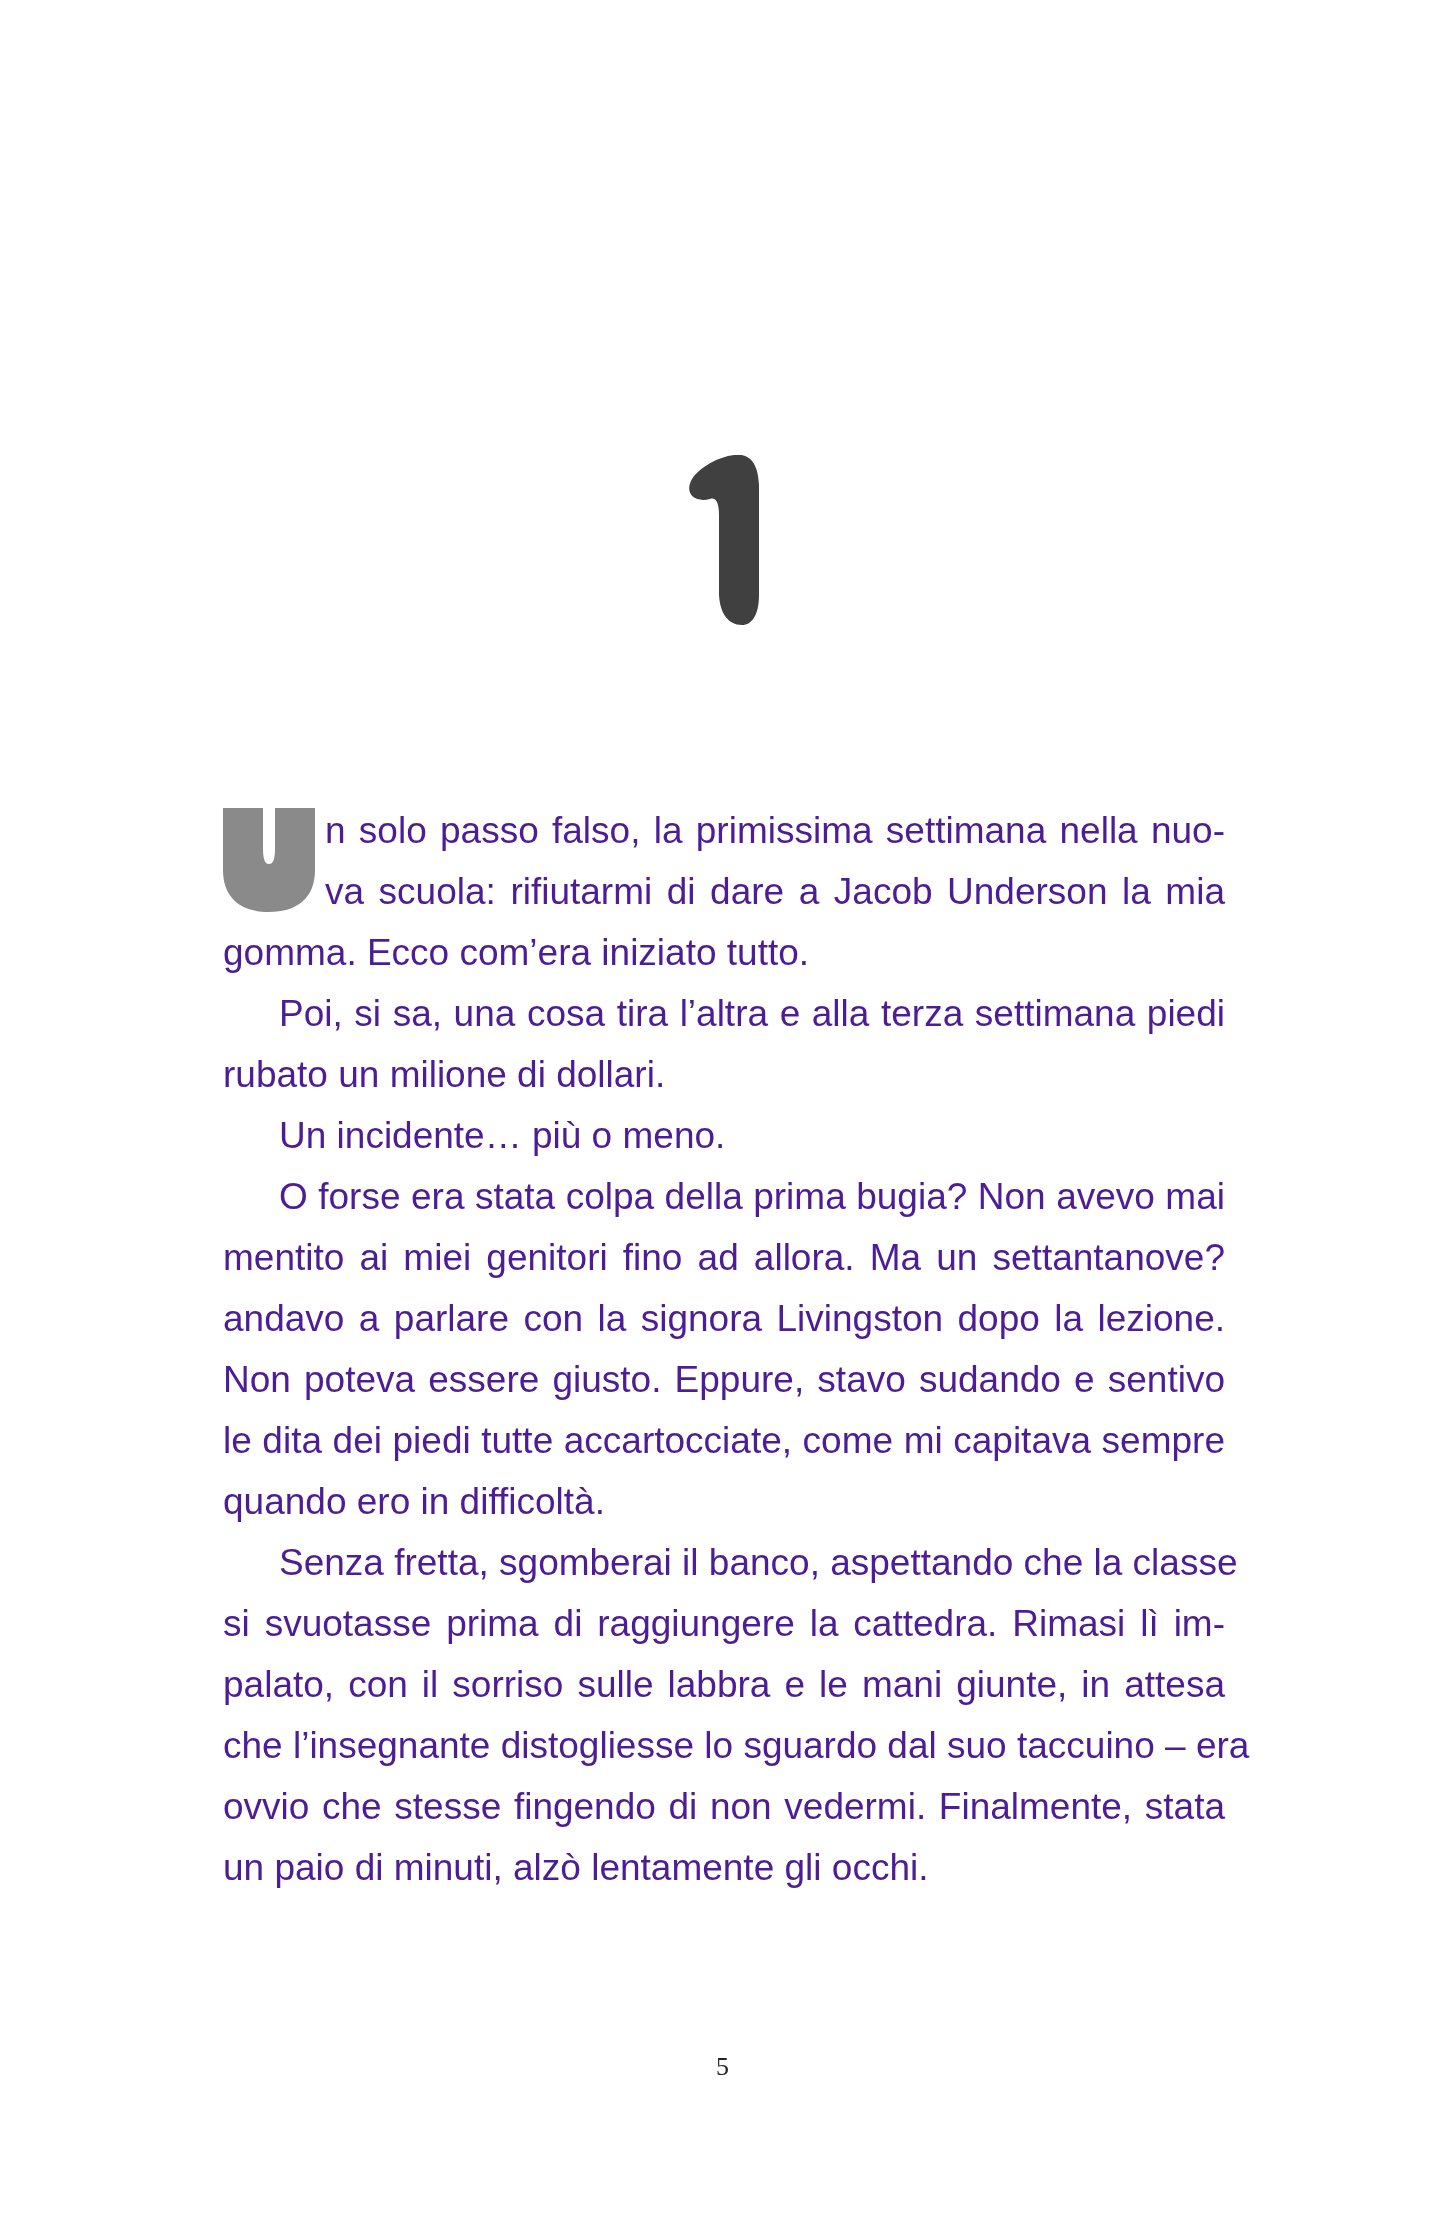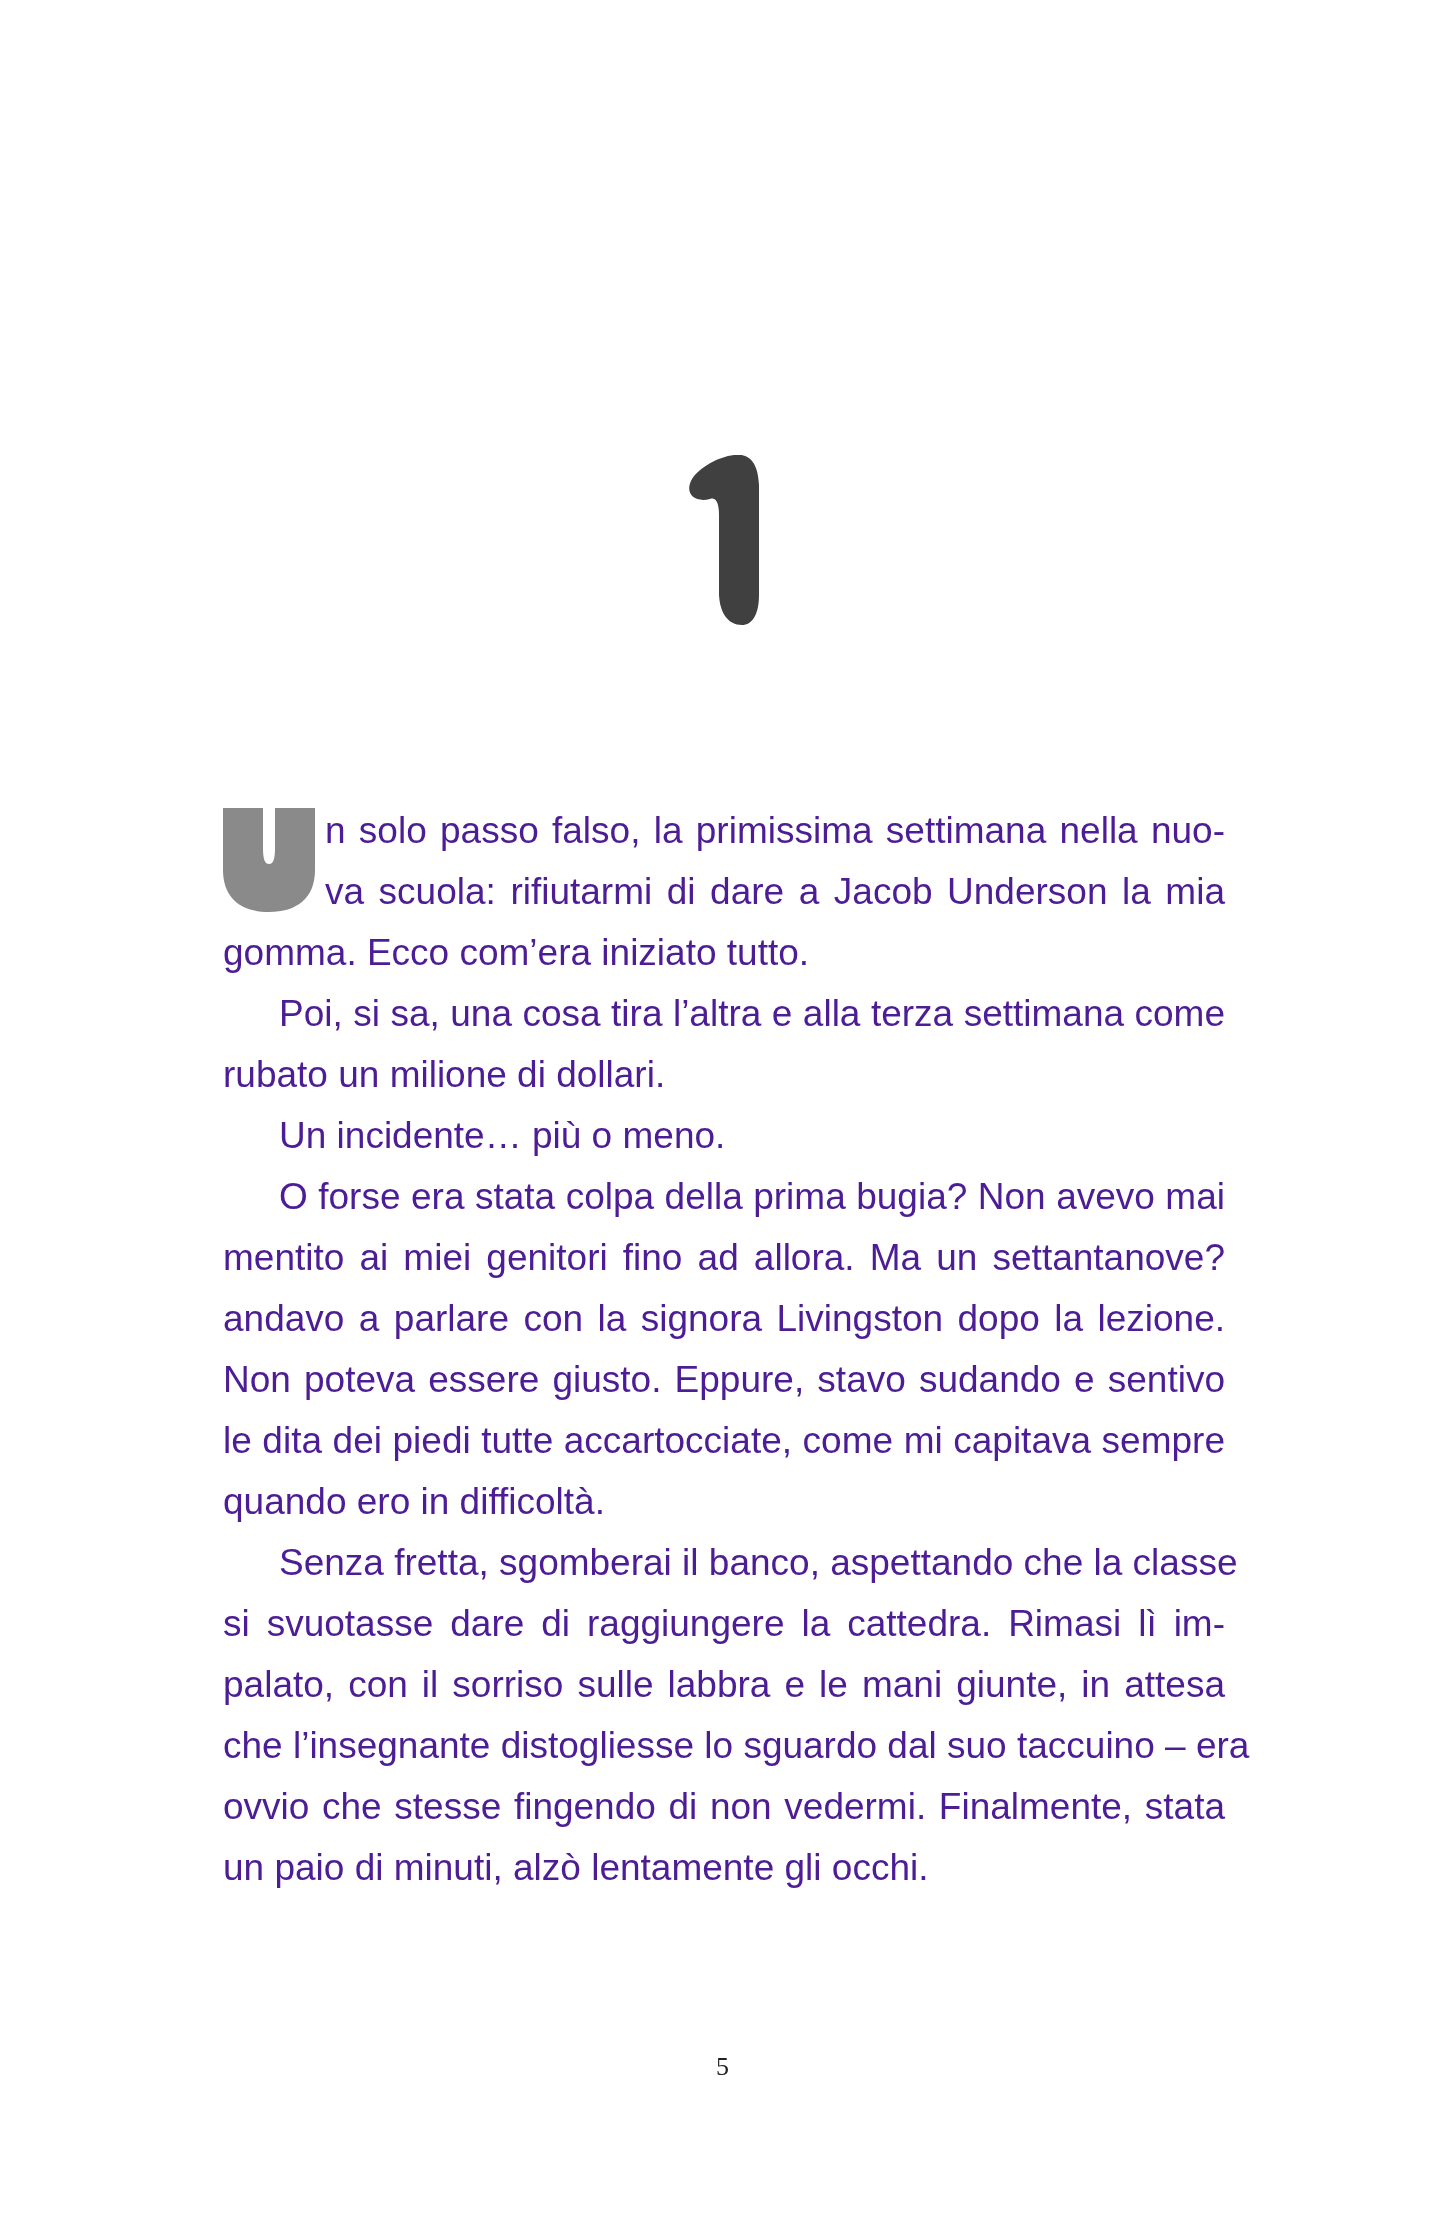--- a/index.html
+++ b/index.html
@@ -32,31 +32,31 @@
   </svg>
 
   <svg class="dropcap" viewBox="0 0 92 104" aria-label="U">
     <path d="M0 0 L40 0 L40 40 C40 52 42 56 46 56 C50 56 52 52 52 40 L52 0 L92 0 L92 62 C92 90 74 104 46 104 C18 104 0 90 0 62 Z" fill="#8a8a8a"></path>
   </svg>
 
   <div class="body-text">
     <span class="line dropline">n solo passo falso, la primissima settimana nella nuo-</span>
     <span class="line dropline">va scuola: rifiutarmi di dare a Jacob Underson la mia</span>
     <span class="line last">gomma. Ecco com’era iniziato tutto.</span>
-    <span class="line indent">Poi, si sa, una cosa tira l’altra e alla terza settimana come</span>
+    <span class="line indent">Poi, si sa, una cosa tira l’altra e alla terza settimana piedi</span>
     <span class="line last">rubato un milione di dollari.</span>
     <span class="line indent last">Un incidente… più o meno.</span>
     <span class="line indent">O forse era stata colpa della prima bugia? Non avevo mai</span>
     <span class="line">mentito ai miei genitori fino ad allora. Ma un settantanove?</span>
     <span class="line">andavo a parlare con la signora Livingston dopo la lezione.</span>
     <span class="line">Non poteva essere giusto. Eppure, stavo sudando e sentivo</span>
     <span class="line">le dita dei piedi tutte accartocciate, come mi capitava sempre</span>
     <span class="line last">quando ero in difficoltà.</span>
     <span class="line indent">Senza fretta, sgomberai il banco, aspettando che la classe</span>
-    <span class="line">si svuotasse dare di raggiungere la cattedra. Rimasi lì im-</span>
+    <span class="line">si svuotasse prima di raggiungere la cattedra. Rimasi lì im-</span>
     <span class="line">palato, con il sorriso sulle labbra e le mani giunte, in attesa</span>
     <span class="line">che l’insegnante distogliesse lo sguardo dal suo taccuino – era</span>
     <span class="line">ovvio che stesse fingendo di non vedermi. Finalmente, stata</span>
     <span class="line last">un paio di minuti, alzò lentamente gli occhi.</span>
   </div>
 
   <div class="page-number">5</div>
 </div>
 
 </body></html>

